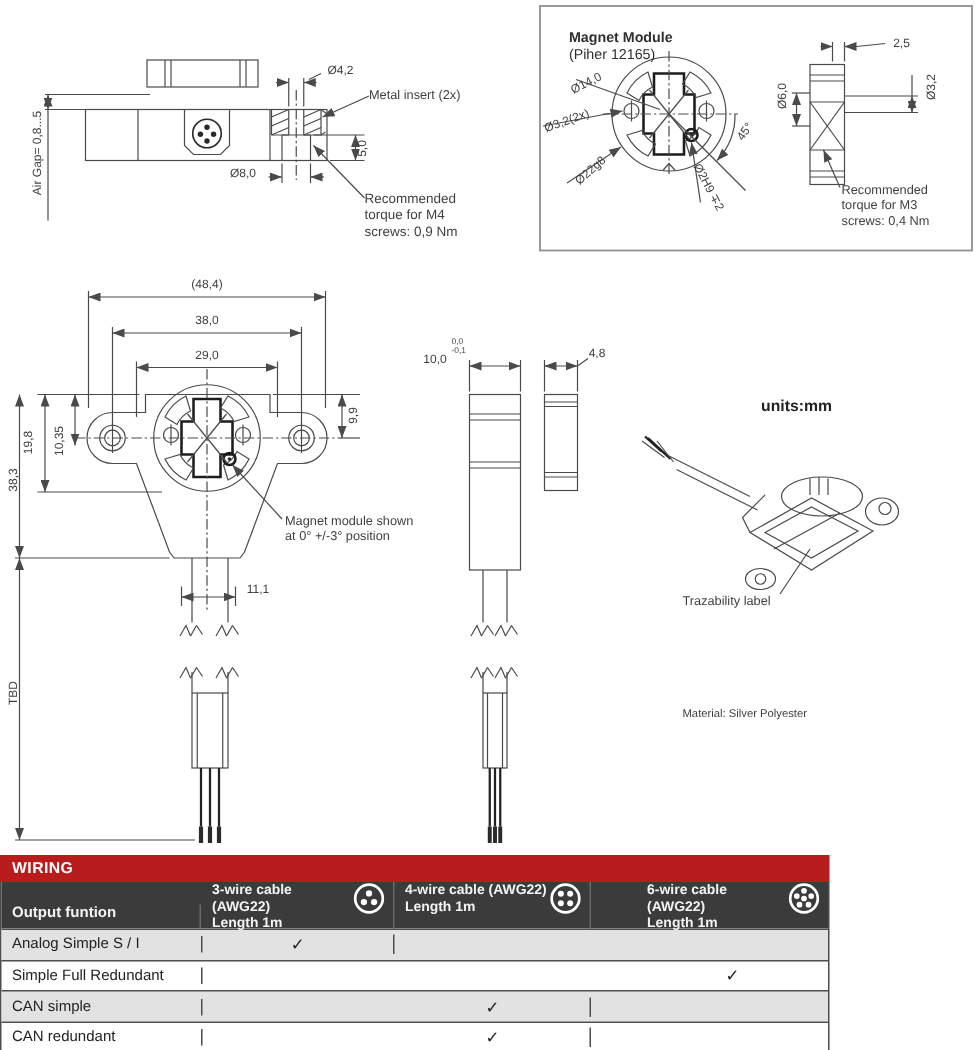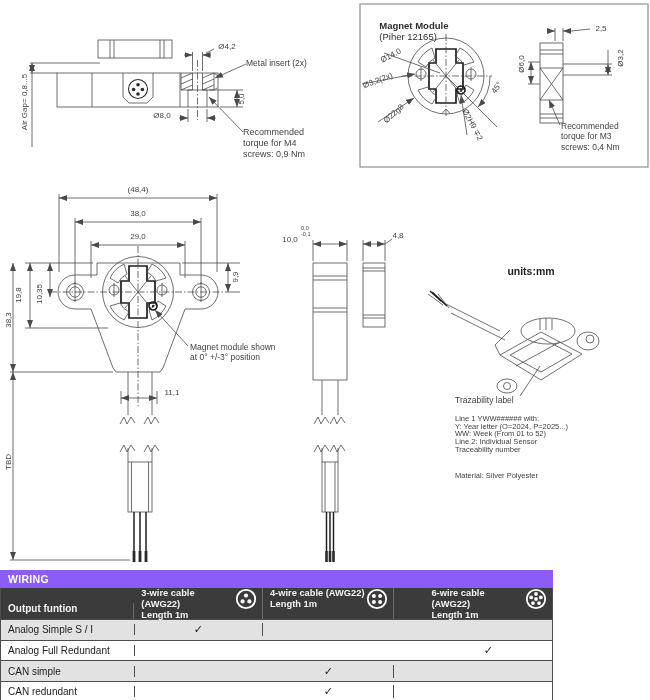--- a/index.html
+++ b/index.html
@@ -18,21 +18,21 @@
   .d{position:absolute;font-size:8px;line-height:1;color:#3f3f3f;white-space:pre;
      transform:translate(-50%,-50%);}
   .p{position:absolute;font-size:8.5px;line-height:1.22;color:#3f3f3f;white-space:pre-line;}
   .ttl{position:absolute;font-size:9.5px;color:#2e2e2e;white-space:pre;}
   .ttl b{font-weight:bold;}
   .units{position:absolute;font-size:10.5px;font-weight:bold;color:#222;
          transform:translate(-50%,-50%);}
   .tol{position:absolute;font-size:5.6px;line-height:1.05;color:#3f3f3f;white-space:pre-line;}
   
   .wiring{position:absolute;left:0;top:570px;width:553px;}
-  .wt{height:18px;line-height:18px;background:#8b5cf6;color:#fff;font-size:10.5px;
+  .wt{height:18px;line-height:18px;background:#b91c1c;color:#fff;font-size:10.5px;
       font-weight:bold;letter-spacing:.3px;padding-left:8px;box-sizing:border-box;}
   .wgrid{border:1px solid #4d4d4d;border-top:none;box-sizing:border-box;}
   .wrow{display:flex;}
   .whead{background:#3b3b3b;color:#f3f3f3;height:31px;}
   .wc{box-sizing:border-box;border-right:1px solid #4d4d4d;}
   .wc:last-child{border-right:none;}
   .whead .wc{border-right:1px solid #6a6a6a;display:flex;align-items:flex-start;}
   .whead .wc:last-child{border-right:none;}
   .c0{width:140px;}.c1{width:135px;}.c2{width:138px;}.c3{width:134px;margin-left:30px;}
   .hlab{font-size:10px;font-weight:bold;align-self:flex-end;padding:0 0 5px 7px;}
@@ -310,25 +310,20 @@
 <span class="p" style="left:190px;top:342px;">Magnet module shown
 at 0° +/-3° position</span>
 
 <span class="d" style="left:290px;top:240px;">10,0</span>
 <span class="tol" style="left:301px;top:226px;">0,0
 -0,1</span>
 <span class="d" style="left:398px;top:236px;">4,8</span>
 
 <span class="units" style="left:531px;top:271px;">units:mm</span>
 <span class="p" style="left:455px;top:395px;">Trazability label</span>
-<span class="p" style="left:455px;top:415px;font-size:7.5px;line-height:1.03;">Line 1 YWW###### with:
-Y: Year letter (O=2024, P=2025...)
-WW: Week (From 01 to 52)
-Line 2: Individual Sensor
-Traceability number</span>
 <span class="p" style="left:455px;top:471px;font-size:7.5px;">Material: Silver Polyester</span>
 
 <div class="wiring">
   <div class="wt">WIRING</div>
   <div class="wgrid">
     <div class="wrow whead">
       <div class="wc c0 hlab">Output funtion</div>
       <div class="wc c1 hcol">
         <div class="t">
           <div>3-wire cable (AWG22)</div>
@@ -371,21 +366,21 @@
       </div>
     </div>
 
     <div class="wrow wdata alt">
       <div class="wc c0 rl">Analog Simple S / I</div>
       <div class="wc c1 ck">✓</div>
       <div class="wc c2 ck"></div>
       <div class="wc c3 ck"></div>
     </div>
     <div class="wrow wdata">
-      <div class="wc c0 rl">Analog Full Redundant</div>
+      <div class="wc c0 rl">Simple Full Redundant</div>
       <div class="wc c1 ck"></div>
       <div class="wc c2 ck"></div>
       <div class="wc c3 ck">✓</div>
     </div>
     <div class="wrow wdata alt">
       <div class="wc c0 rl">CAN simple</div>
       <div class="wc c1 ck"></div>
       <div class="wc c2 ck">✓</div>
       <div class="wc c3 ck"></div>
     </div>

